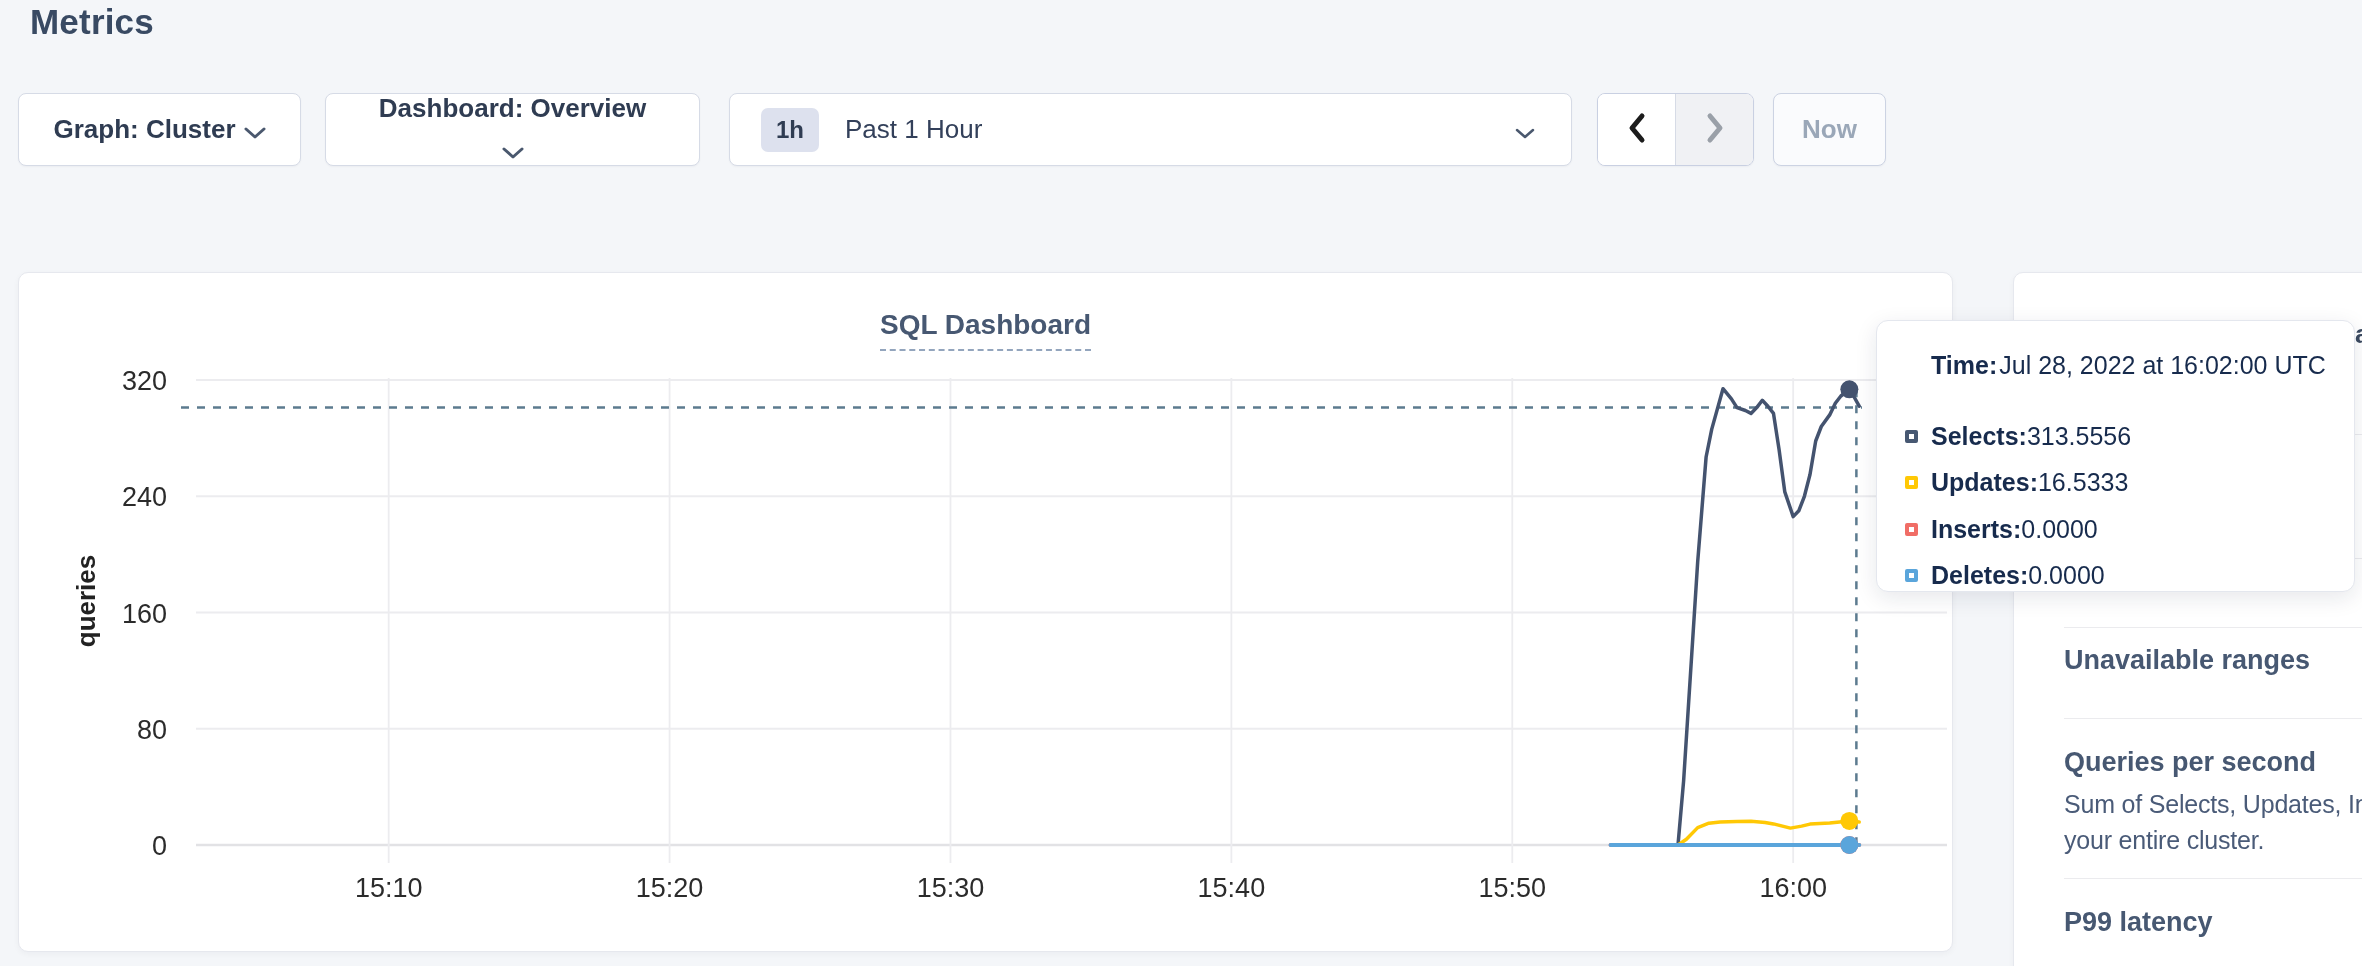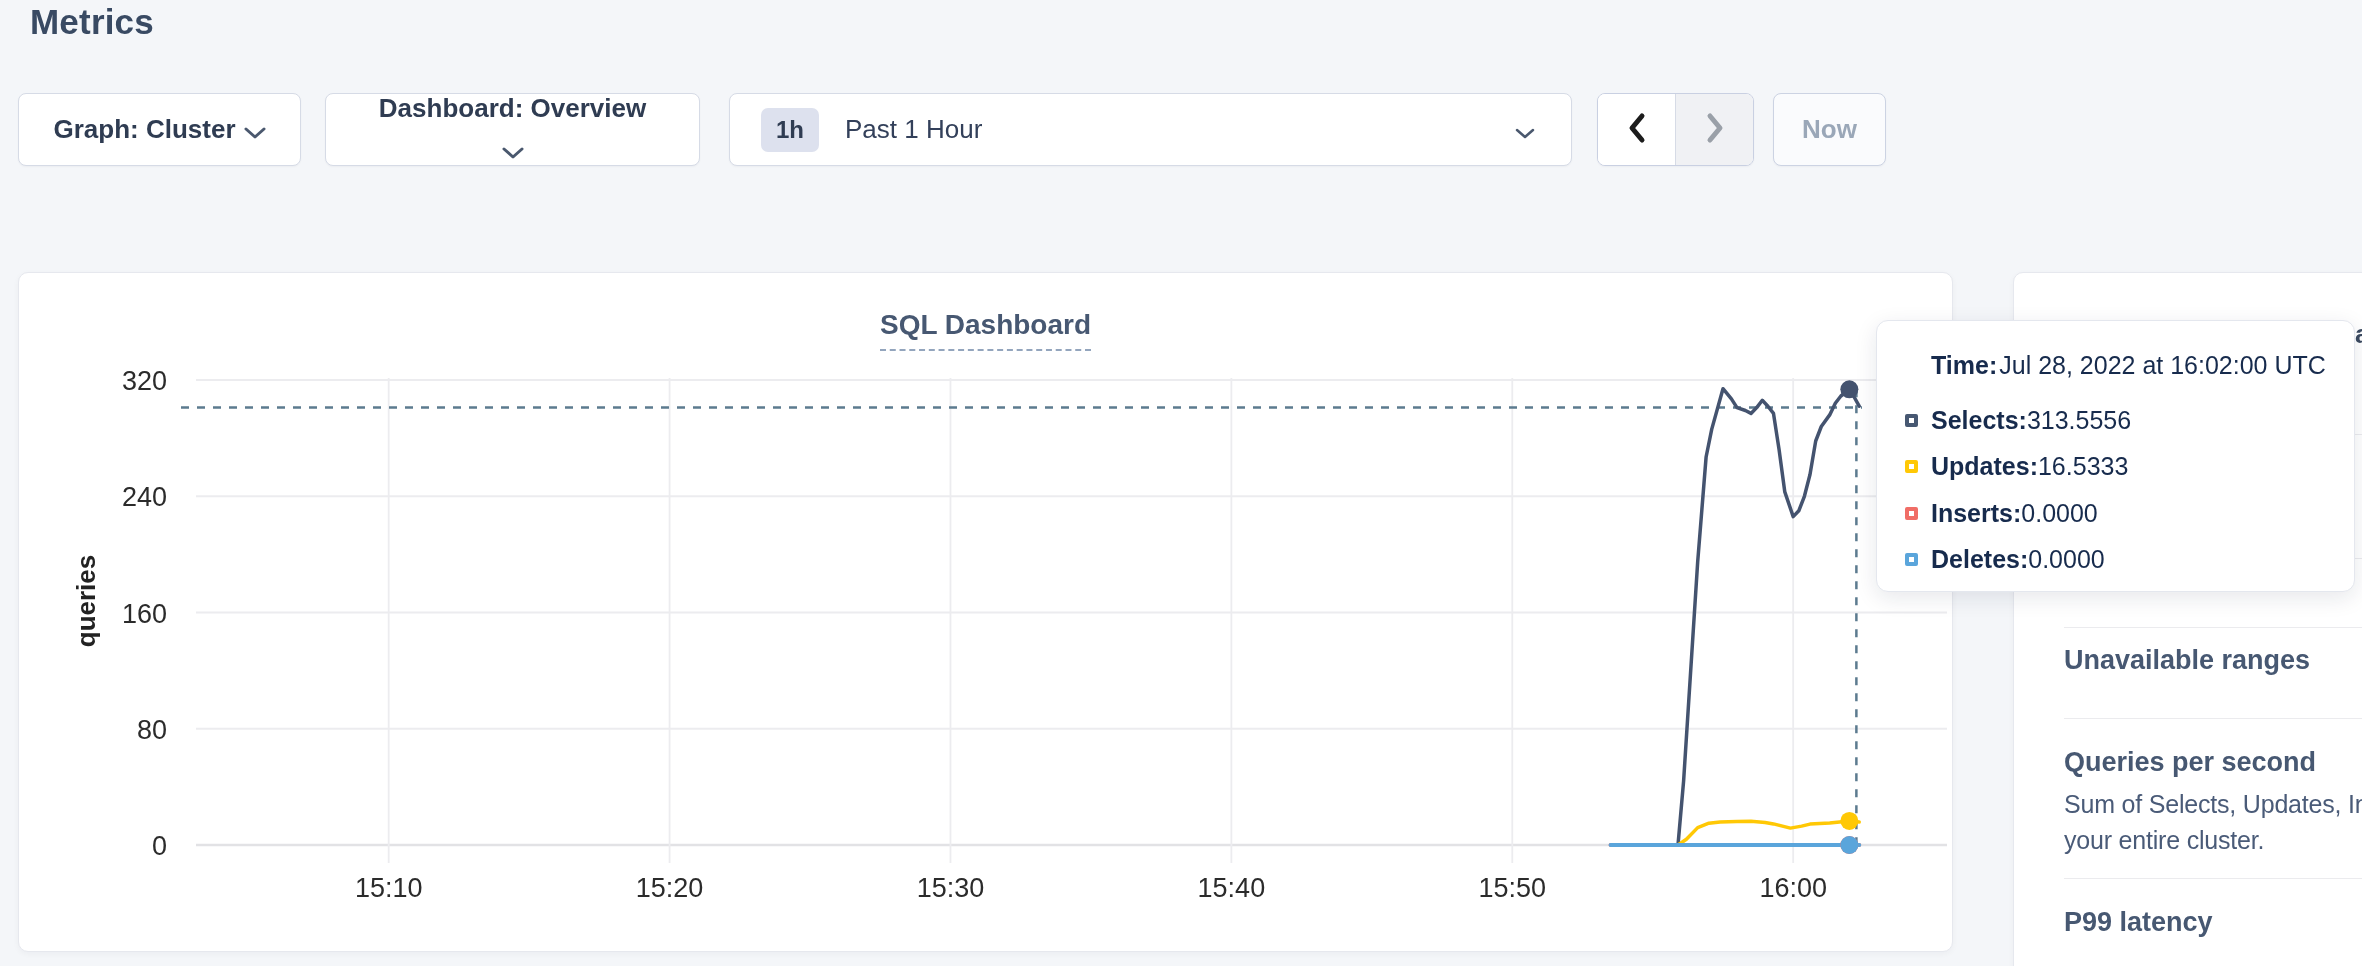--- a/index.html
+++ b/index.html
@@ -88,21 +88,21 @@
 
   
   #chart-tooltip {
     position:absolute; left:1876px; top:320px; width:479px; height:272px;
     background:#fff; border:1px solid #e4e7ee; border-radius:12px;
     box-shadow:0 6px 22px rgba(20,30,60,.10);
     z-index:10; color:#172b4d; font-size:25px;
   }
   .tt-time { position:absolute; left:54px; top:30px; display:flex; gap:2px; white-space:nowrap;align-items:center; }
   .tt-time .tt-label { font-weight:700; }
-  .tt-rows { position:absolute; left:28px; top:76px; right:20px; }
+  .tt-rows { position:absolute; left:28px; top:92px; right:20px; }
   .tt-row  { height:46.5px; display:flex; align-items:center; white-space:nowrap; }
   .swatch {
     width:13px; height:13px; border:4.5px solid #475872; border-radius:2px;
     margin-right:13px; flex:none; background:#fff;
   }
   .tt-label { font-weight:700; }
   .tt-val   { }
 </style>
 </head>
 <body>

